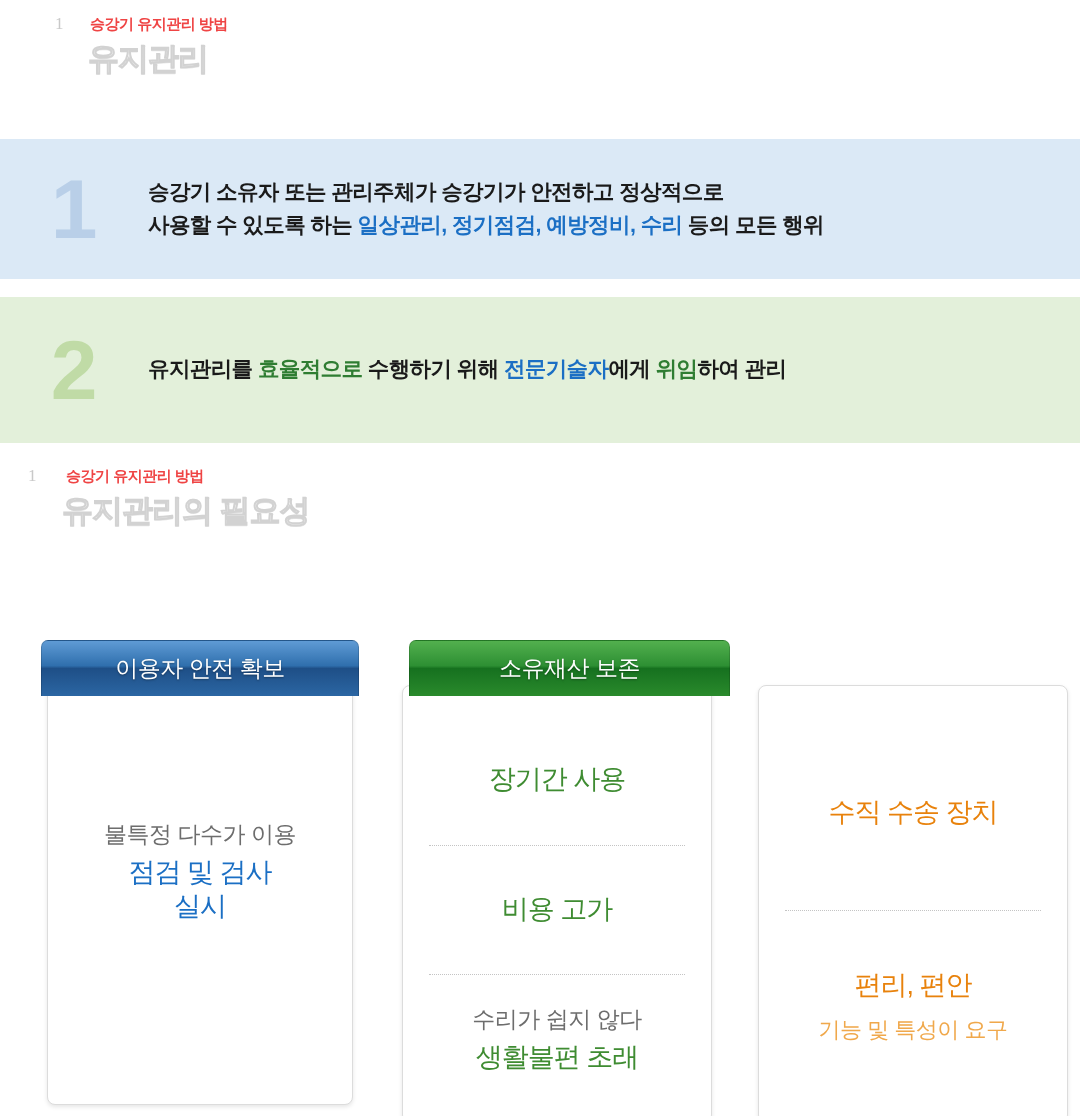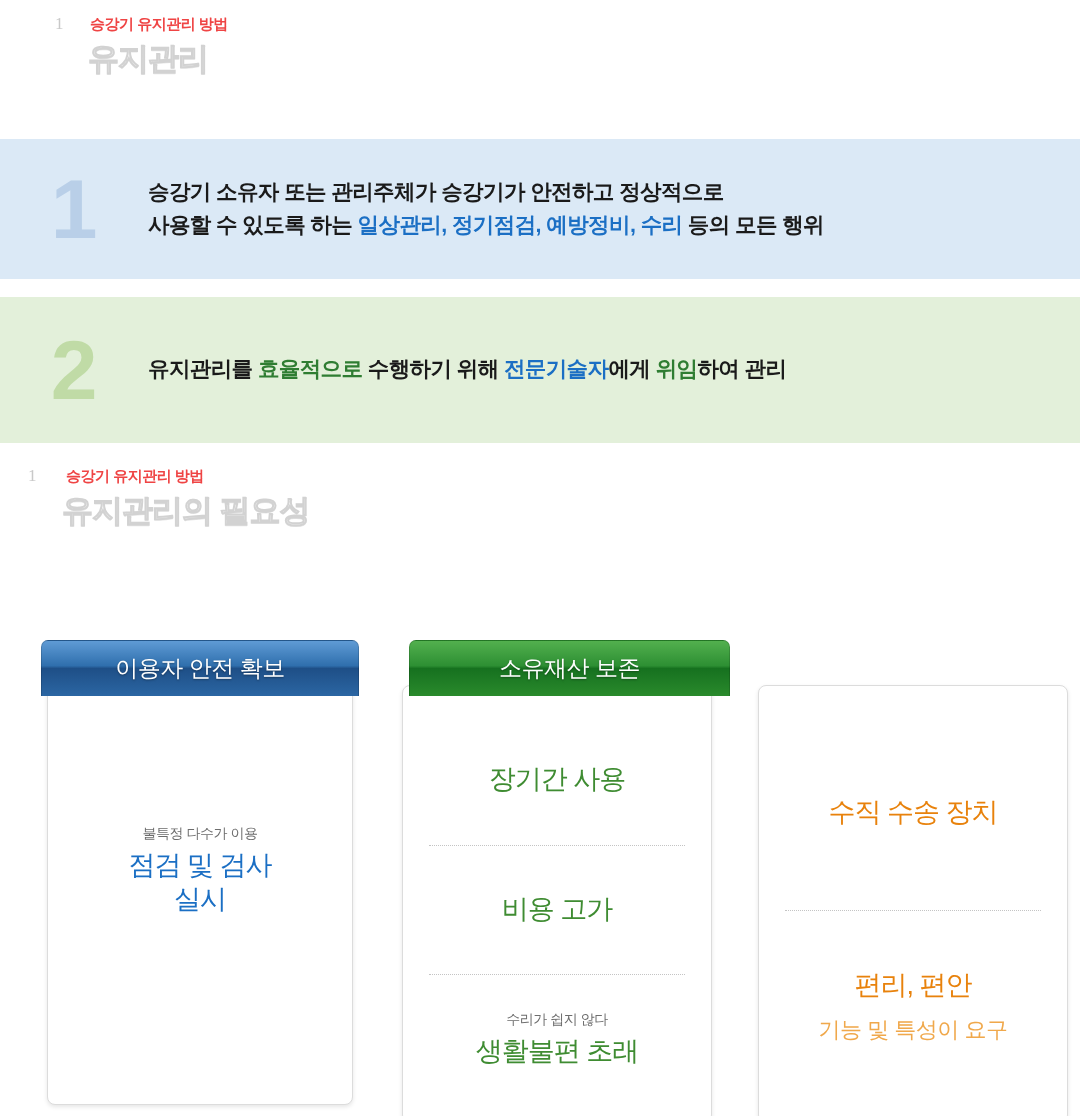--- a/index.html
+++ b/index.html
@@ -169,21 +169,21 @@
     flex-direction: column;
     align-items: center;
     justify-content: center;
     text-align: center;
   }
   .divider {
     border-top: 1px dotted #c4c4c4;
     margin: 0 8px;
   }
   .small {
-    font-size: 14px;
+    font-size: 23px;
     color: #6d6d6d;
     letter-spacing: -0.5px;
     margin-bottom: 6px;
   }
   .big-line {
     font-size: 27px;
     font-weight: normal;
     line-height: 1.25;
     letter-spacing: -1px;
   }

